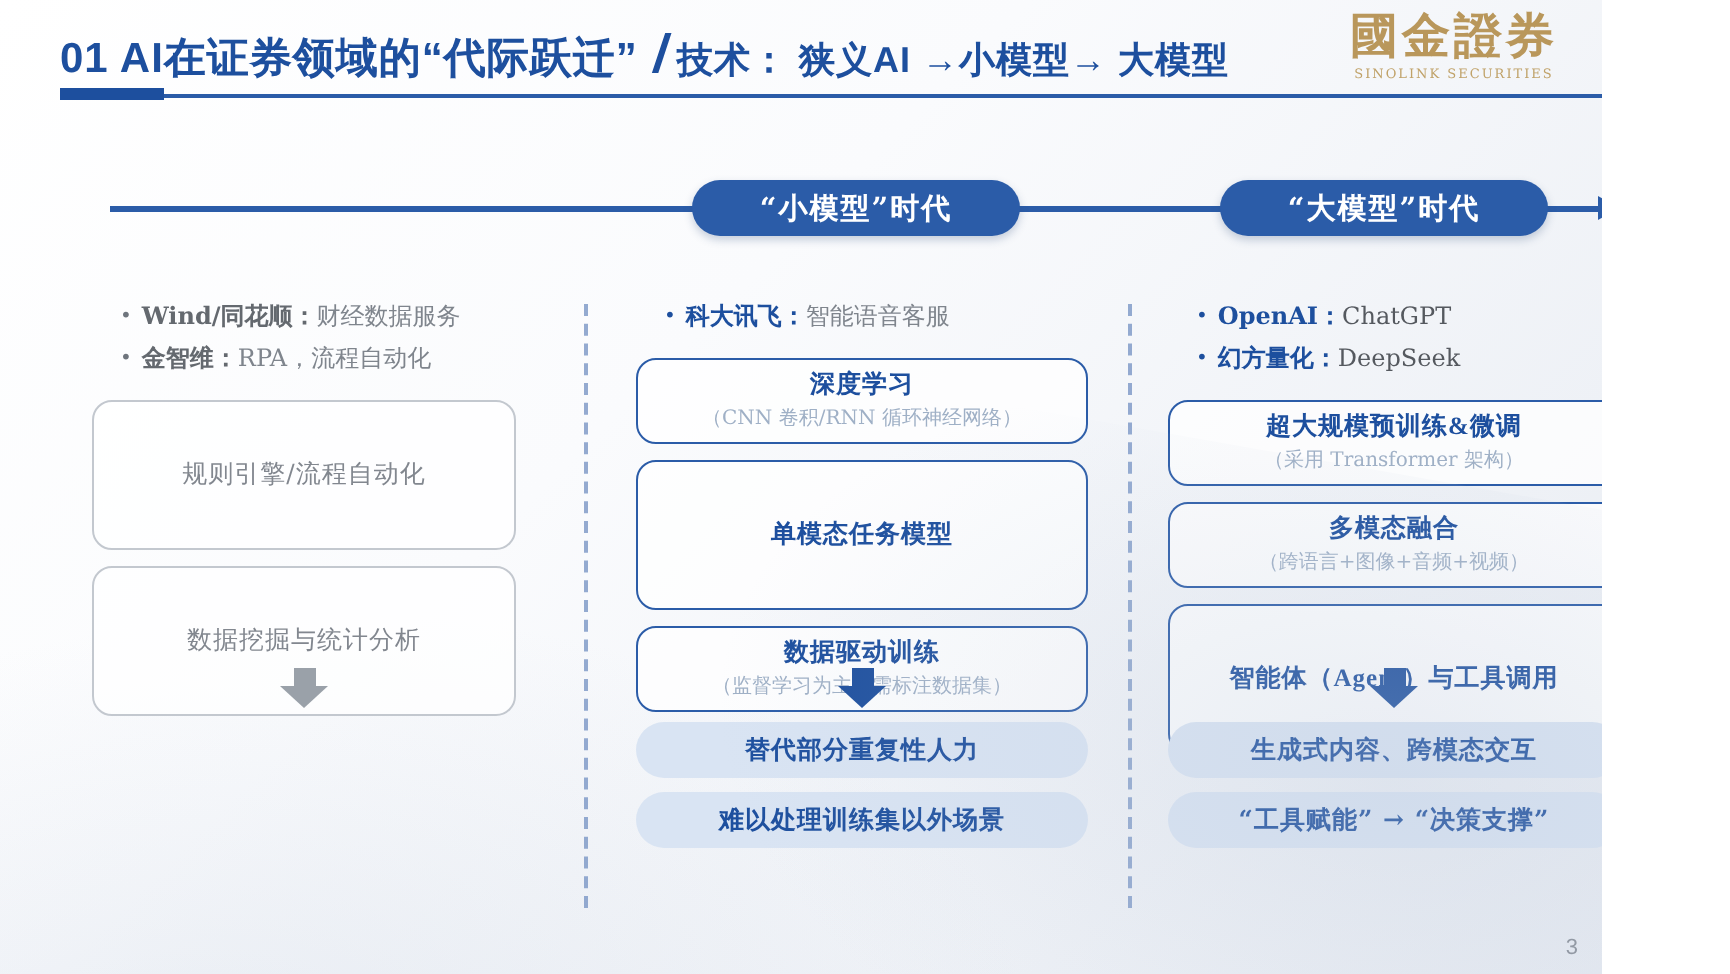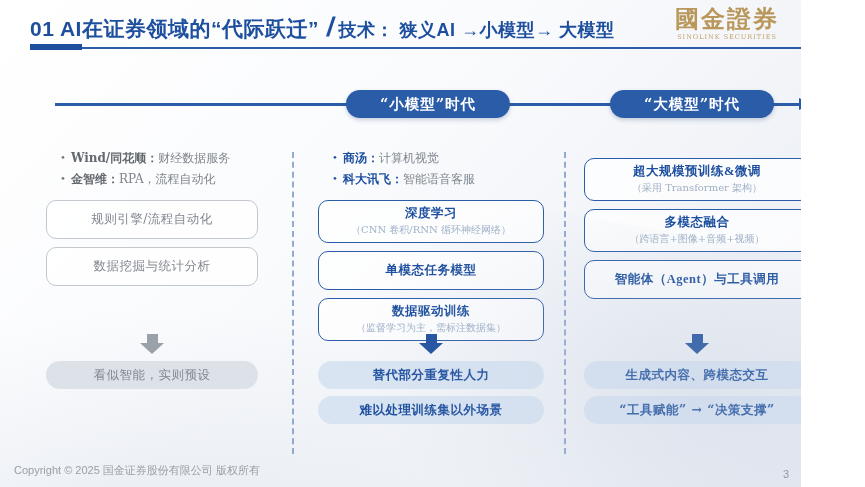--- a/index.html
+++ b/index.html
@@ -53,21 +53,21 @@
   .dot{margin-right:5px; font-size:10px; vertical-align:1px;}
   .col-1 .dot{color:#6f757d;} .col-2 .dot,.col-3 .dot{color:#1d4f9e;}
   .b-name{font-weight:bold;}
   .col-1 .b-name{color:#64696f;} .col-2 .b-name,.col-3 .b-name{color:#1d4f9e;}
   .b-desc{color:#7f858d;}
   .col-3 .b-desc{color:#55595f;}
   .boxes{margin-top:10px;}
   .box{border-radius:10px; text-align:center; margin-bottom:8px; background:rgba(255,255,255,0.75);}
   .box-title{font-size:12.5px; letter-spacing:0.5px;}
   .box-sub{font-size:10px; letter-spacing:0px; margin-top:1px;}
-  .box.single{padding:10px 4px;}
+  .box.single{padding:28px 4px;}
   .box.double{padding:4px 4px 5px 4px;}
   .col-1 .box{border:1px solid #c3c8cf;}
   .col-1 .box-title{color:#82878f; font-weight:normal;}
   .col-2 .box,.col-3 .box{border:1.5px solid #2b5ca8;}
   .col-2 .box-title,.col-3 .box-title{color:#1d4f9e; font-weight:bold;font-family:Liberation Serif, serif;}
   .box-sub{color:#9fb0c6;}
   
   .outcome{position:absolute; left:0; top:186px; width:100%;}
   .arrow-down{width:24px; margin:0 auto 7px auto;}
   .arrow-stem{width:11px; height:9px; margin:0 auto;}
@@ -122,27 +122,25 @@
         </div>
       <div class="box single">
           <div class="box-title">数据挖掘与统计分析</div>
         </div>
     </div>
     <div class="outcome">
       <div class="arrow-down">
           <div class="arrow-stem"></div>
           <div class="arrow-head"></div>
         </div>
-      <div class="result">看似智能，实则预设</div>
     </div>
   </div>
 
   <div class="col col-2">
     <div class="bullets">
-      <div class="bullet"><span class="dot">•</span><span class="b-name">商汤：</span><span class="b-desc">计算机视觉</span></div>
       <div class="bullet"><span class="dot">•</span><span class="b-name">科大讯飞：</span><span class="b-desc">智能语音客服</span></div>
     </div>
     <div class="boxes">
       <div class="box double">
         <div class="box-title">深度学习</div>
         <div class="box-sub">（CNN 卷积/RNN 循环神经网络）</div>
       </div>
       <div class="box single">
           <div class="box-title">单模态任务模型</div>
         </div>
@@ -156,20 +154,22 @@
           <div class="arrow-stem"></div>
           <div class="arrow-head"></div>
         </div>
       <div class="result">替代部分重复性人力</div>
       <div class="result">难以处理训练集以外场景</div>
     </div>
   </div>
 
   <div class="col col-3">
     <div class="bullets">
+      <div class="bullet"><span class="dot">•</span><span class="b-name">OpenAI：</span><span class="b-desc">ChatGPT</span></div>
+      <div class="bullet"><span class="dot">•</span><span class="b-name">幻方量化：</span><span class="b-desc">DeepSeek</span></div>
     </div>
     <div class="boxes">
       <div class="box double">
         <div class="box-title">超大规模预训练&amp;微调</div>
         <div class="box-sub">（采用 Transformer 架构）</div>
       </div>
       <div class="box double">
         <div class="box-title">多模态融合</div>
         <div class="box-sub">（跨语言+图像+音频+视频）</div>
       </div>
@@ -180,16 +180,15 @@
     <div class="outcome">
       <div class="arrow-down">
           <div class="arrow-stem"></div>
           <div class="arrow-head"></div>
         </div>
       <div class="result">生成式内容、跨模态交互</div>
       <div class="result">“工具赋能” → “决策支撑”</div>
     </div>
   </div>
 
-  <div class="footer-copy">Copyright © 2025 国金证券股份有限公司 版权所有</div>
   <div class="page-num">3</div>
 
 </div>
 
 </body></html>

